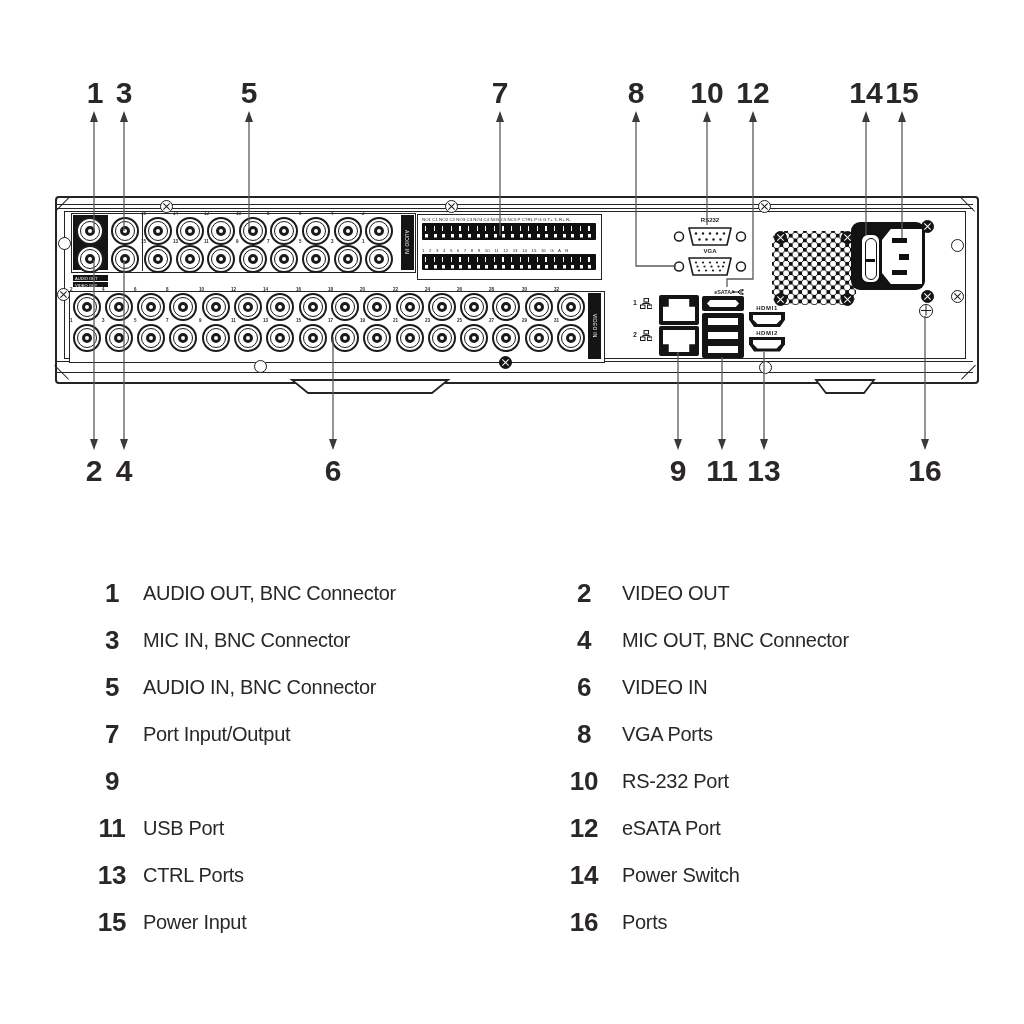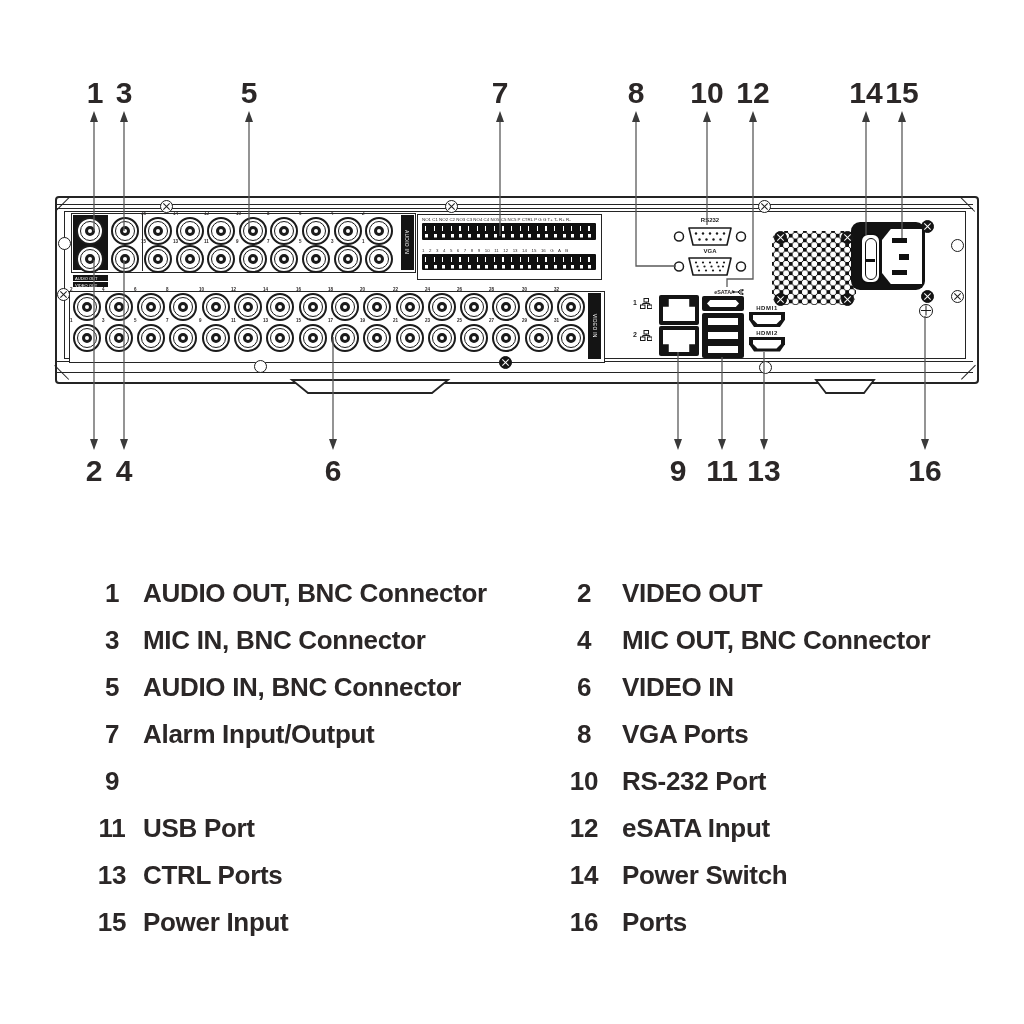--- a/index.html
+++ b/index.html
@@ -68,21 +68,21 @@
         clip-path:polygon(0 0,100% 0,100% 50%,84% 100%,16% 100%,0 50%);}
   .netlbl{position:absolute;font-size:7px;font-weight:700;color:#1c1c1c;}
   
   .overlay{position:absolute;left:0;top:0;z-index:5;}
   .co{position:absolute;width:40px;text-align:center;font-size:30px;font-weight:600;color:#2b2727;z-index:6;line-height:1;}
   
   .legend{position:absolute;top:576px;}
   .legend-left{left:88px;} .legend-right{left:560px;}
   .legend-row{display:flex;align-items:center;height:35px;margin-bottom:12px;}
   .legend-num{width:48px;text-align:center;font-size:26px;font-weight:600;letter-spacing:-.3px;}
-  .legend-label{font-size:26px;font-weight:700;letter-spacing:-.3px;white-space:nowrap;}
+  .legend-label{font-size:20px;font-weight:400;letter-spacing:-.3px;white-space:nowrap;}
   .legend-left .legend-label{margin-left:7px;} .legend-right .legend-label{margin-left:14px;}
   svg .ln{stroke:#5a5a5a;stroke-width:1.3;fill:none;}
   svg .ah{fill:#3a3a3a;stroke:none;}
   svg .foot{fill:#fff;stroke:#242424;stroke-width:1.8;}
 </style>
 </head>
 <body>
 
 <div id="screen">
 
@@ -392,21 +392,21 @@
       <div class="legend-row">
         <span class="legend-num">3</span>
         <span class="legend-label">MIC IN, BNC Connector</span>
       </div>
       <div class="legend-row">
         <span class="legend-num">5</span>
         <span class="legend-label">AUDIO IN, BNC Connector</span>
       </div>
       <div class="legend-row">
         <span class="legend-num">7</span>
-        <span class="legend-label">Alarm Input/Output</span>
+        <span class="legend-label">Port Input/Output</span>
       </div>
       <div class="legend-row">
         <span class="legend-num">9</span>
       </div>
       <div class="legend-row">
         <span class="legend-num">11</span>
         <span class="legend-label">USB Port</span>
       </div>
       <div class="legend-row">
         <span class="legend-num">13</span>
@@ -433,21 +433,21 @@
       <div class="legend-row">
         <span class="legend-num">8</span>
         <span class="legend-label">VGA Ports</span>
       </div>
       <div class="legend-row">
         <span class="legend-num">10</span>
         <span class="legend-label">RS-232 Port</span>
       </div>
       <div class="legend-row">
         <span class="legend-num">12</span>
-        <span class="legend-label">eSATA Input</span>
+        <span class="legend-label">eSATA Port</span>
       </div>
       <div class="legend-row">
         <span class="legend-num">14</span>
         <span class="legend-label">Power Switch</span>
       </div>
       <div class="legend-row">
         <span class="legend-num">16</span>
         <span class="legend-label">Ports</span>
       </div>
     </div>

